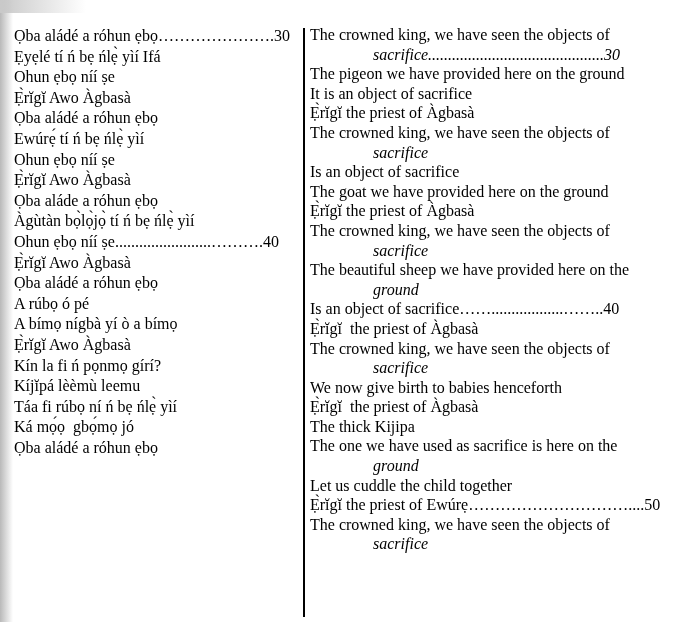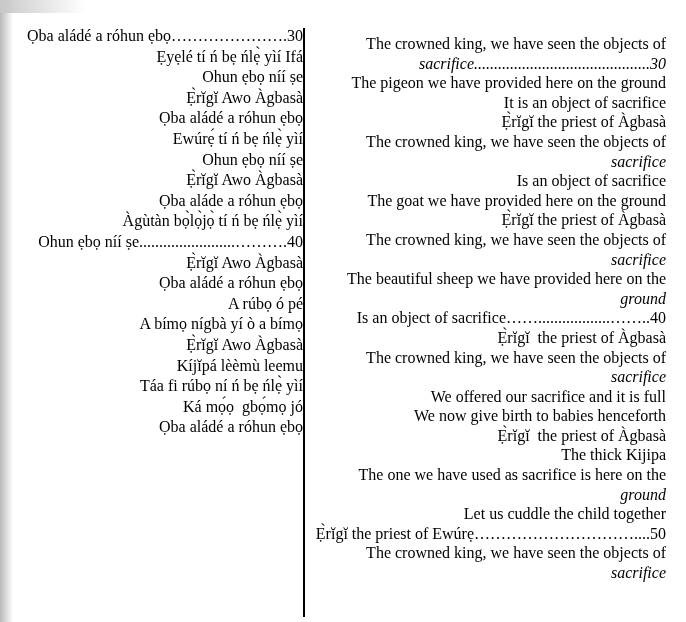--- a/index.html
+++ b/index.html
@@ -17,34 +17,34 @@
     width: 13px; height: 622px;
     background: linear-gradient(to right, #b9b9b9, rgba(255,255,255,0));
   }
   .scan-shade-corner {
     position: absolute; left: 0; top: 0;
     width: 86px; height: 13px;
     background: linear-gradient(to right, #c9c9c9, rgba(255,255,255,0));
   }
   .col { position: absolute; font-size: 16px; }
   .col-left  { left: 14px;  top: 26px; width: 289px; line-height: 20.6px; }
-  .col-right { left: 310px; top: 25px; width: 356px; line-height: 19.6px; margin-top: 9px; }
+  .col-right { left: 310px; top: 25px; width: 356px; line-height: 19.6px; }
   .line { white-space: pre-wrap; }
   .line.indent { padding-left: 63px; font-style: italic; }
   .divider {
     position: absolute;
     left: 303px; top: 28px;
     width: 2px; height: 589px;
     background: #000000;
   }
 </style>
 </head>
 <body>
 
-<div class="page" style="background: rgb(255, 255, 255); color: rgb(0, 0, 0); text-align: right;">
+<div class="page" style="background: rgb(255, 255, 255); color: rgb(0, 0, 0);">
   <div class="scan-shade-left"></div>
   <div class="scan-shade-corner"></div>
 
   <div class="col col-left">
 
       <div class="line">Ọba aládé a róhun ẹbọ………………….30</div>
 
       <div class="line">Ẹyẹlé tí ń bẹ ńlẹ̀ yìí Ifá</div>
 
       <div class="line">Ohun ẹbọ níí ṣe</div>
@@ -68,20 +68,21 @@
       <div class="line">Ẹ̀rĭgĭ Awo Àgbasà</div>
 
       <div class="line">Ọba aládé a róhun ẹbọ</div>
 
       <div class="line">A rúbọ ó pé</div>
 
       <div class="line">A bímọ nígbà yí ò a bímọ</div>
 
       <div class="line">Ẹ̀rĭgĭ Awo Àgbasà</div>
 
+      <div class="line">Kín la fi ń pọnmọ gírí?</div>
 
       <div class="line">Kíjĭpá lèèmù leemu</div>
 
       <div class="line">Táa fi rúbọ ní ń bẹ ńlẹ̀ yìí</div>
 
       <div class="line">Ká mọ́ọ  gbọ́mọ jó</div>
 
 
       <div class="line">Ọba aládé a róhun ẹbọ</div>
 
@@ -120,21 +121,20 @@
       <div class="line indent">ground</div>
 
       <div class="line">Is an object of sacrifice……..................……..40</div>
 
       <div class="line">Ẹ̀rĭgĭ  the priest of Àgbasà</div>
 
       <div class="line">The crowned king, we have seen the objects of</div>
 
       <div class="line indent">sacrifice</div>
 
-      <div class="line">We offered our sacrifice and it is full</div>
 
       <div class="line">We now give birth to babies henceforth</div>
 
       <div class="line">Ẹ̀rĭgĭ  the priest of Àgbasà</div>
 
 
       <div class="line">The thick Kijipa</div>
 
       <div class="line">The one we have used as sacrifice is here on the</div>
 

